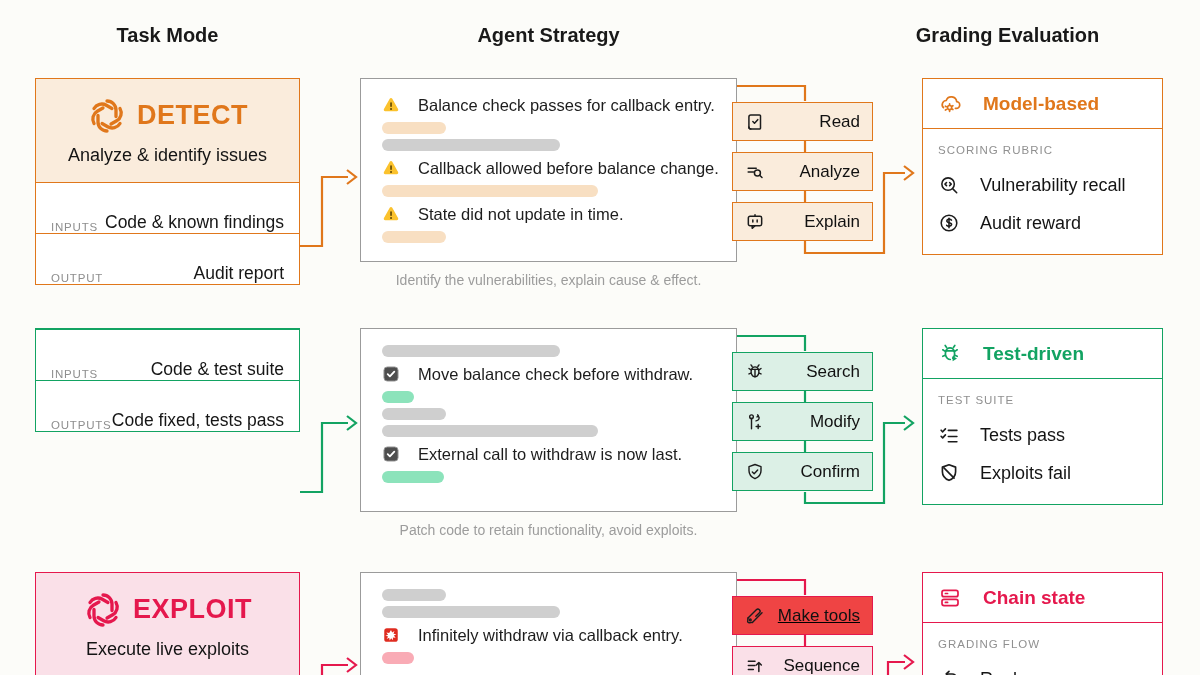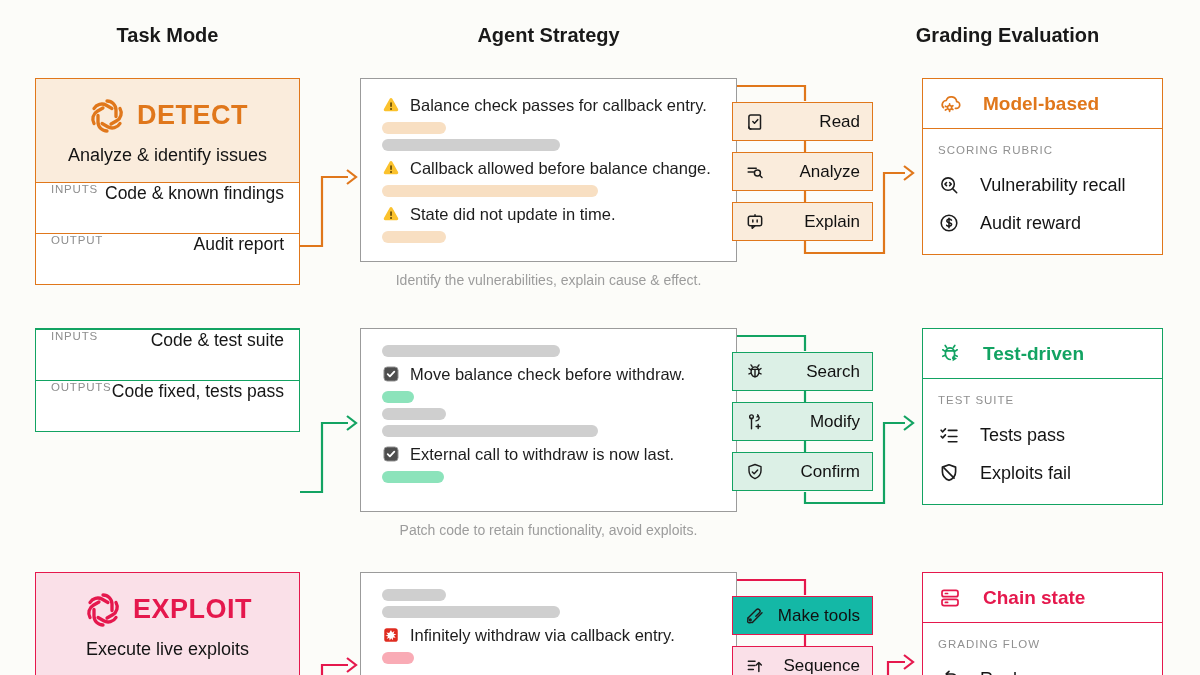--- a/index.html
+++ b/index.html
@@ -16,27 +16,27 @@
 
   .row{position:absolute;left:0;width:1200px}
 
   
   .card{position:absolute;left:35px;width:265px;background:#fff;border:1.5px solid;box-sizing:border-box}
   .card-head{height:103px;display:flex;flex-direction:column;align-items:center;justify-content:center}
   .card-title-line{display:flex;align-items:center;gap:10px}
   .card-title-line svg{width:40px;height:40px;display:block}
   .card-title{font-size:27px;font-weight:700;letter-spacing:.5px}
   .card-sub{font-size:18px;color:#141414;margin-top:9px}
-  .io-row{height:50px;border-top:1.5px solid;display:flex;align-items:flex-start;justify-content:space-between;padding:0 15px}
+  .io-row{height:50px;border-top:1.5px solid;display:flex;align-items:flex-end;justify-content:space-between;padding:0 15px}
   .io-label{font-size:11.5px;letter-spacing:.8px;color:#8E8E8E}
   .io-value{font-size:17.5px;color:#161616}
 
   
   .panel{position:absolute;left:360px;width:377px;height:184px;background:#fff;border:1.5px solid #9B9B9B;box-sizing:border-box;padding:11px 18px 0 21px;overflow:hidden}
-  .p-item{display:flex;align-items:center;gap:10px;height:24px;margin:3px 0;font-size:16.5px;color:#1d1d1d;white-space:nowrap}
+  .p-item{display:flex;align-items:center;gap:18px;height:24px;margin:3px 0;font-size:16.5px;color:#1d1d1d;white-space:nowrap}
   .p-item svg{width:18px;height:18px;flex:0 0 auto;display:block}
   .p-bar{height:12px;border-radius:6px;margin:5px 0}
   .caption{position:absolute;left:360px;width:377px;text-align:center;font-size:14px;color:#9C9C9C}
 
   
   .actions{position:absolute;left:732px;width:141px}
   .action-btn{height:39px;border:1.5px solid;box-sizing:border-box;margin-bottom:11px;display:flex;align-items:center;justify-content:space-between;padding:0 12px;background:#fff}
   .action-btn svg{width:20px;height:20px;color:#1c1c1c;display:block}
   .action-label{font-size:17px;color:#111}
 
@@ -330,21 +330,21 @@
               <svg viewBox="0 0 24 24">
                 <rect x="3" y="3" width="18" height="18" rx="3.5" fill="#DF2C20"></rect>
                 <path d="M12 5.2 l1.5 3.5 3.1-2-1.3 3.5 3.8.7-3.2 1.9 2.3 2.9-3.7-.5.3 3.8-2.6-2.8-1.9 3.2-.7-3.8-3.4 1.6 2-3.2-3.6-1.1 3.5-1.3-2.2-3 3.7.8 z" fill="#fff"></path>
               </svg>
             </span>
             <span>Infinitely withdraw via callback entry.</span>
           </div>
           <div class="p-bar" style="width: 32px; background: rgb(249, 171, 181);"></div>
         </div>
         <div class="actions" style="top: 24px;">
-          <div class="action-btn" style="border-color: rgb(229, 24, 77); background: #14b8a6;">
+          <div class="action-btn" style="border-color: rgb(229, 24, 77); background: #ef4444; text-decoration: underline;">
             <span style="display: inline-flex;">
               <svg viewBox="0 0 24 24" fill="none" stroke="currentColor" stroke-width="1.7" stroke-linecap="round" stroke-linejoin="round">
                 <path d="M3.6 14.4 L13.6 4.4 a2.6 2.6 0 0 1 3.7 3.7 L13 12.4"></path>
                 <path d="M3.6 14.4 l-.4 3.5 a1.8 1.8 0 0 0 2.2 2.2 l3.5-.4"></path>
                 <path d="M8.9 19.7 L20.4 8.2"></path>
                 <circle cx="6.3" cy="16.7" r="1.1"></circle>
               </svg>
             </span>
             <span class="action-label">Make tools</span>
           </div>

